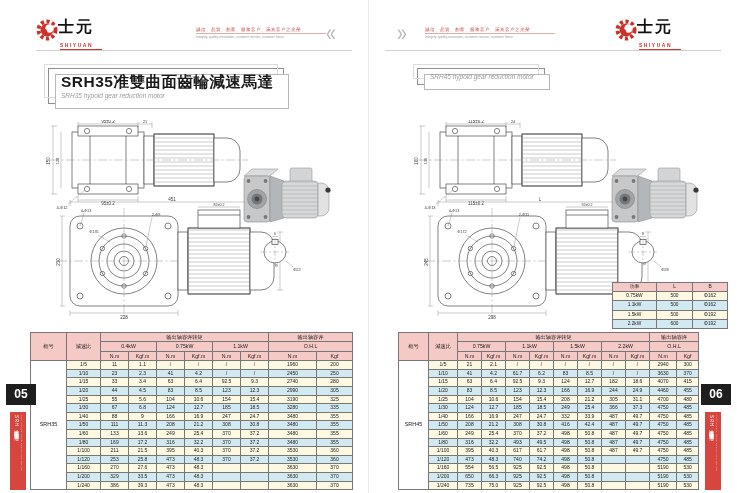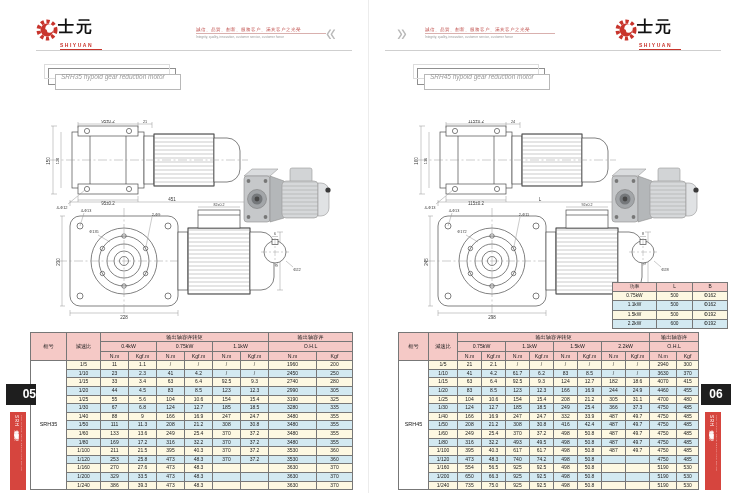--- a/index.html
+++ b/index.html
@@ -52,21 +52,21 @@
              table-layout:fixed;border:1.2px solid #4a4a4a;background:#fff;}
   table.mini th,table.mini td{border:0.6px solid #777;text-align:center;font-weight:normal;
              font-size:4.8px;height:8.2px;line-height:8.2px;padding:0;}
   table.mini th{background:#f5c9c6;}
   table.mini td{background:#fdf8e2;}
   table.mini tr.alt-b td{background:#d3e9f1;}
 
   
   .pageno{position:absolute;width:30px;height:21px;background:#1e1e1e;color:#fff;
           font-size:12px;font-weight:bold;text-align:center;line-height:21px;}
-  .pageno.pl{left:6px;top:384px;text-align:right;} .pageno.pr{left:701px;top:384px;}
+  .pageno.pl{left:6px;top:384px;} .pageno.pr{left:701px;top:384px;}
   .banner{position:absolute;width:16px;height:78px;background:#d6453e;overflow:hidden;
           display:flex;justify-content:center;padding-top:3px;box-sizing:border-box;}
   .banner.bl{left:10px;top:412px;} .banner.br{left:705px;top:412px;}
   .banner .v{writing-mode:vertical-rl;font-size:4.6px;color:#fff;letter-spacing:0.6px;line-height:6px;}
   .banner .v2{writing-mode:vertical-rl;font-size:2.4px;color:#f3b6b3;letter-spacing:0.3px;line-height:4px;}
 </style>
 </head>
 <body>
 
 <div class="spread">
@@ -87,20 +87,21 @@
       <div class="logo-en">SHIYUAN</div>
     </div>
     <div class="slogan" style="left:196px">
       <div class="cn">誠信、品質、創新、服務客户、滿意客户之光榮</div>
       <div class="en">Integrity, quality, innovation, customer service, customer honor</div>
     </div>
     <div class="chev" style="left:326px">«</div>
     <div class="hdr-rule" style="left:36px;width:316px"></div>
 
     <div class="titlebox" style="left:48px">
+      <div class="ptitle">SRH35准雙曲面齒輪減速馬達</div>
       <div class="psub">SRH35 hypoid gear reduction motor</div>
     </div>
 
     <svg class="drawing" viewBox="0 0 330 206">
   <defs>
     <pattern id="fins0" width="4" height="4" patternUnits="userSpaceOnUse">
       <line x1="0" y1="2" x2="4" y2="2" stroke="#a8a8a8" stroke-width="0.6"></line>
     </pattern>
   </defs>
 

